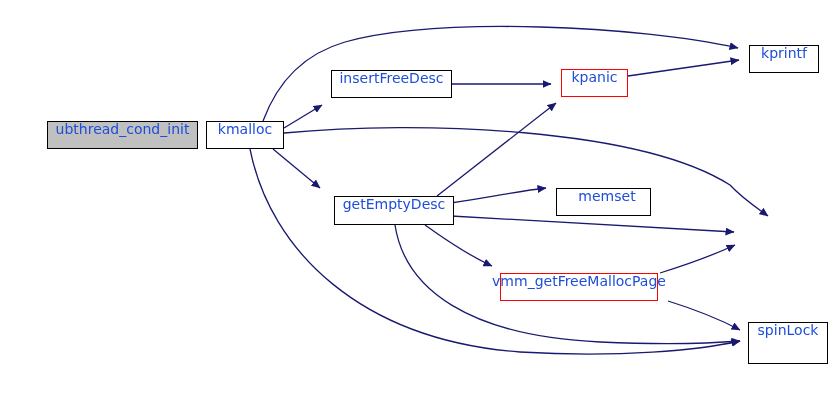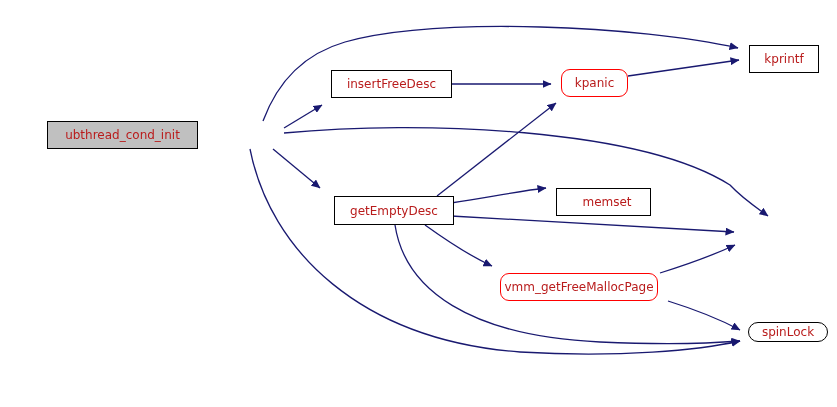--- a/index.html
+++ b/index.html
@@ -20,37 +20,35 @@
     left: 0;
     top: 0;
     width: 837px;
     height: 407px;
     pointer-events: none;
   }
   .node {
     position: absolute;
     box-sizing: border-box;
     display: flex;
-    align-items: center;
     justify-content: center;
     background: #ffffff;
     border: 1px solid #000000;
-    color: #b91c1c;
-    font-size: 12px;
+    color: #1d4ed8;
+    font-size: 14px;
     line-height: 1;
     white-space: nowrap;
     letter-spacing: 0px;
   }
   .node.highlight {
     background: #c0c0c0;
     border-color: #000000;
   }
   .node.external {
     border-color: #ff0000;
-    border-radius: 9px;
   }
   .node-label {
     display: block;
     padding: 0 6px;
   }
 </style>
 </head>
 <body>
 
 <div id="graph">
@@ -90,20 +88,23 @@
 
     <path d="M660,273 C695,262 720,252 735,245" fill="none" stroke="#191970" stroke-width="1.3" marker-end="url(#arrow)"></path>
 
     <path d="M668,301 C700,311 725,322 740,330" fill="none" stroke="#191970" stroke-width="1.3" marker-end="url(#arrow)"></path>
   </svg>
 
   <div class="node highlight" style="left:5px; top:121px; width:151px; height:28px;margin-left:42px;">
     <span class="node-label">ubthread_cond_init</span>
   </div>
 
+  <div class="node" style="left:206px; top:121px; width:78px; height:28px;">
+    <span class="node-label">kmalloc</span>
+  </div>
 
   <div class="node" style="left:331px; top:70px; width:121px; height:28px;">
     <span class="node-label">insertFreeDesc</span>
   </div>
 
   <div class="node external" style="left:561px; top:69px; width:67px; height:28px;">
     <span class="node-label">kpanic</span>
   </div>
 
   <div class="node" style="left:749px; top:45px; width:70px; height:28px;">
@@ -116,17 +117,17 @@
 
   <div class="node" style="left:334px; top:196px; width:120px; height:29px;">
     <span class="node-label">getEmptyDesc</span>
   </div>
 
 
   <div class="node external" style="left:500px; top:273px; width:158px; height:28px;">
     <span class="node-label">vmm_getFreeMallocPage</span>
   </div>
 
-  <div class="node" style="left:748px; top:322px; width:80px; height:20px;border-radius:13px;">
+  <div class="node" style="left:748px; top:322px; width:80px; height:42px;">
     <span class="node-label">spinLock</span>
   </div>
 
 </div>
 
 </body></html>

